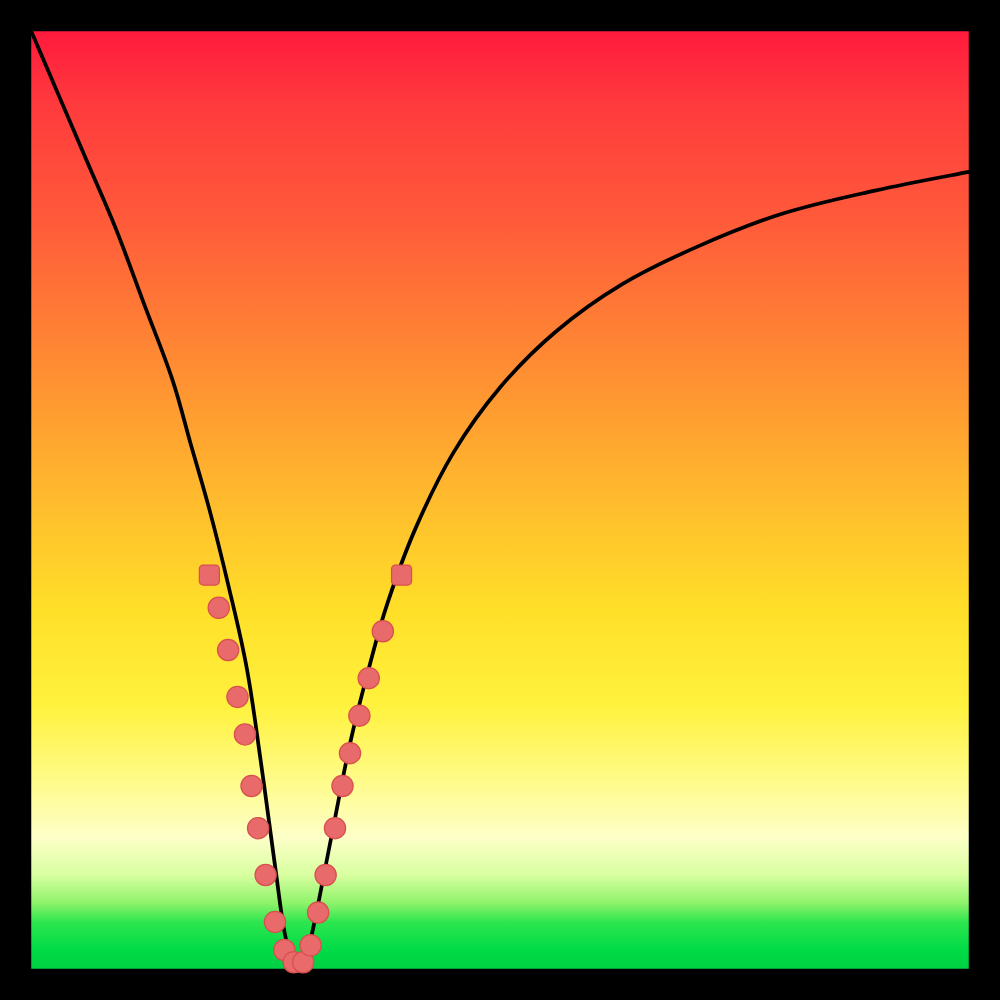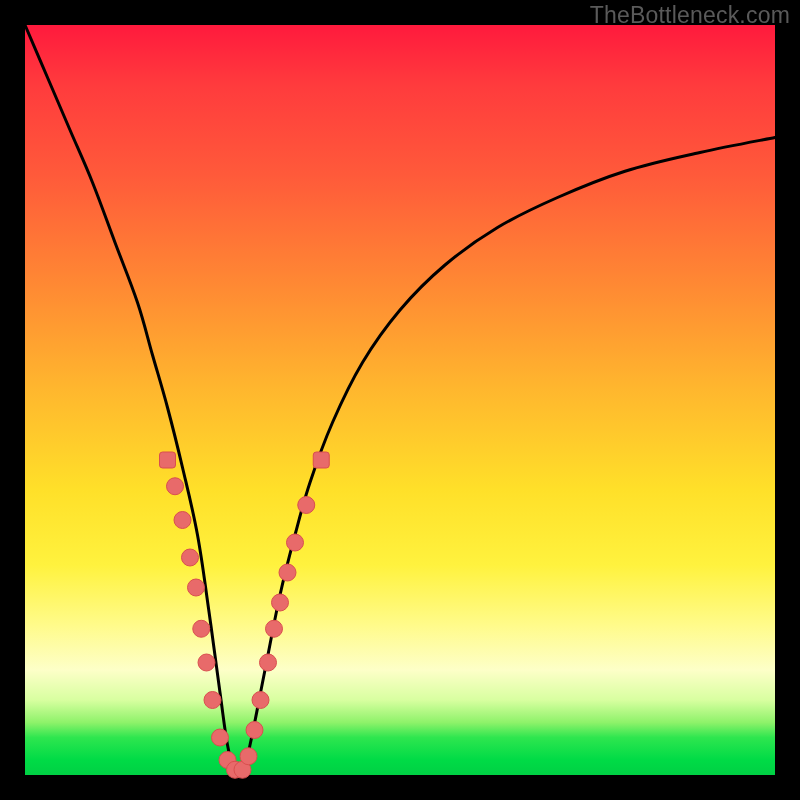--- a/index.html
+++ b/index.html
@@ -59,21 +59,20 @@
     height: 750px;
     overflow: visible;
   }
 </style>
 </head>
 <body>
 
 <div class="stage">
   <div class="plot-area"></div>
 
-  <div class="watermark">TheBottleneck.com</div>
 
   <svg class="overlay" viewBox="0 0 750 750">
     <g id="curve-group">
         <path d="M 0 0 C 4.05 9.45, 14.4 33.6, 22.5 52.5 C 30.6 71.4, 36.9 86.1, 45 105 C 53.1 123.9, 59.4 137.25, 67.5 157.5 C 75.6 177.75, 81.9 195.9, 90 217.5 C 98.1 239.1, 105.75 257.25, 112.5 277.5 C 119.25 297.75, 122.10000000000001 311.09999999999997, 127.50000000000001 329.99999999999994 C 132.9 348.8999999999999, 137.1 362.25, 142.5 382.5 C 147.9 402.75, 152.1 419.55, 157.5 442.5 C 162.9 465.45, 167.775 484.35, 172.5 510 C 177.225 535.65, 179.7 556.65, 183.75 585 C 187.8 613.35, 191.625 643.2, 195 667.5 C 198.375 691.8, 199.79999999999998 705.825, 202.5 720 C 205.20000000000002 734.175, 207.30000000000004 741.525, 210.00000000000003 746.25 C 212.70000000000002 750.975, 214.79999999999998 750.975, 217.49999999999997 746.25 C 220.19999999999996 741.525, 220.95 738.225, 225 720 C 229.05 701.775, 234.6 672, 240 645 C 245.4 618, 249.60000000000002 594.3, 255.00000000000003 570 C 260.40000000000003 545.7, 264.6 530.25, 270 510 C 275.4 489.75, 278.25 477.75, 285 457.5 C 291.75 437.25, 298.05 419.1, 307.5 397.5 C 316.95 375.9, 325.35 357.74999999999994, 337.5 337.49999999999994 C 349.65 317.24999999999994, 360.15 302.55, 375 285 C 389.85 267.45, 402.45000000000005 254.84999999999994, 420.00000000000006 239.99999999999994 C 437.55000000000007 225.14999999999995, 452.25 214.64999999999998, 472.5 202.5 C 492.75 190.35000000000002, 509.55 182.625, 532.5 172.5 C 555.45 162.375, 574.35 154.35, 600 146.25 C 625.65 138.15, 648 133.575, 675 127.5 C 702 121.425, 736.5 115.2, 750 112.5" fill="none" stroke="#000000" stroke-width="3" stroke-linecap="round"></path>
       </g>
     <g id="marker-group">
         <rect x="134.5" y="427" width="16" height="16" rx="3" fill="#e86a6a" stroke="#d94f4f" stroke-width="1"></rect>
         <circle cx="150" cy="461.25" r="8.5" fill="#e86a6a" stroke="#d94f4f" stroke-width="1"></circle>
         <circle cx="157.5" cy="495" r="8.5" fill="#e86a6a" stroke="#d94f4f" stroke-width="1"></circle>
         <circle cx="165" cy="532.5" r="8.5" fill="#e86a6a" stroke="#d94f4f" stroke-width="1"></circle>

